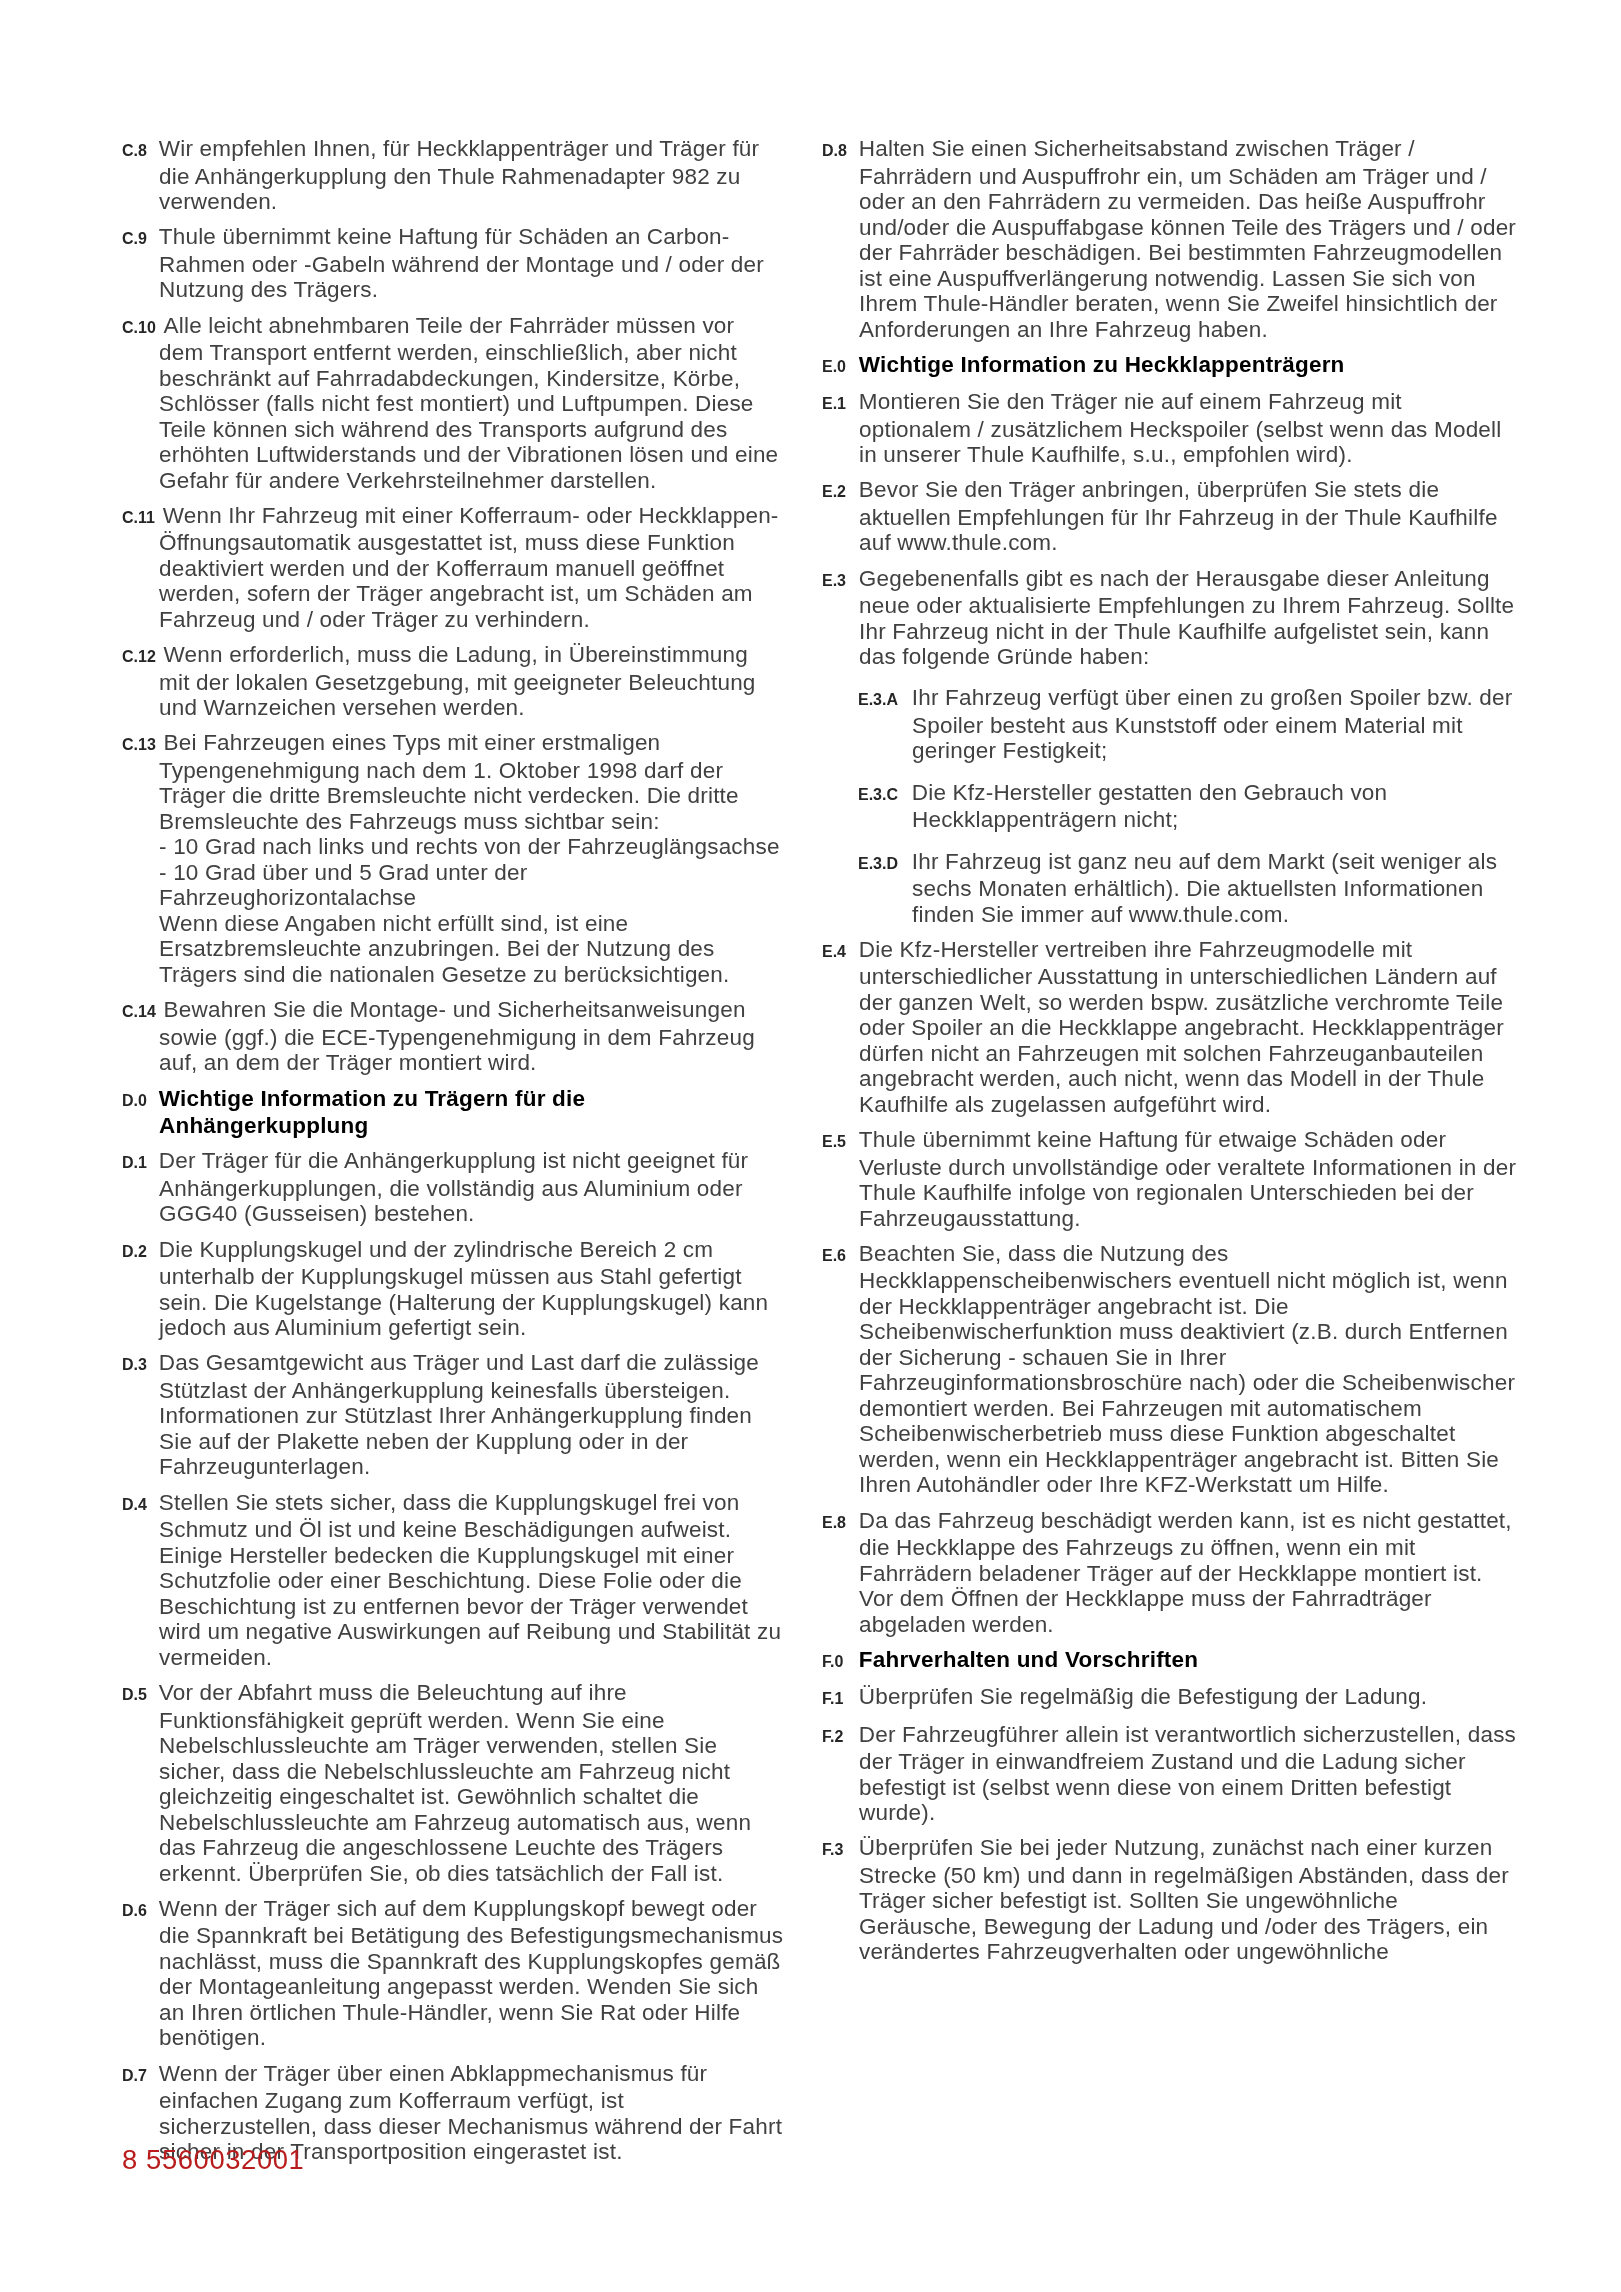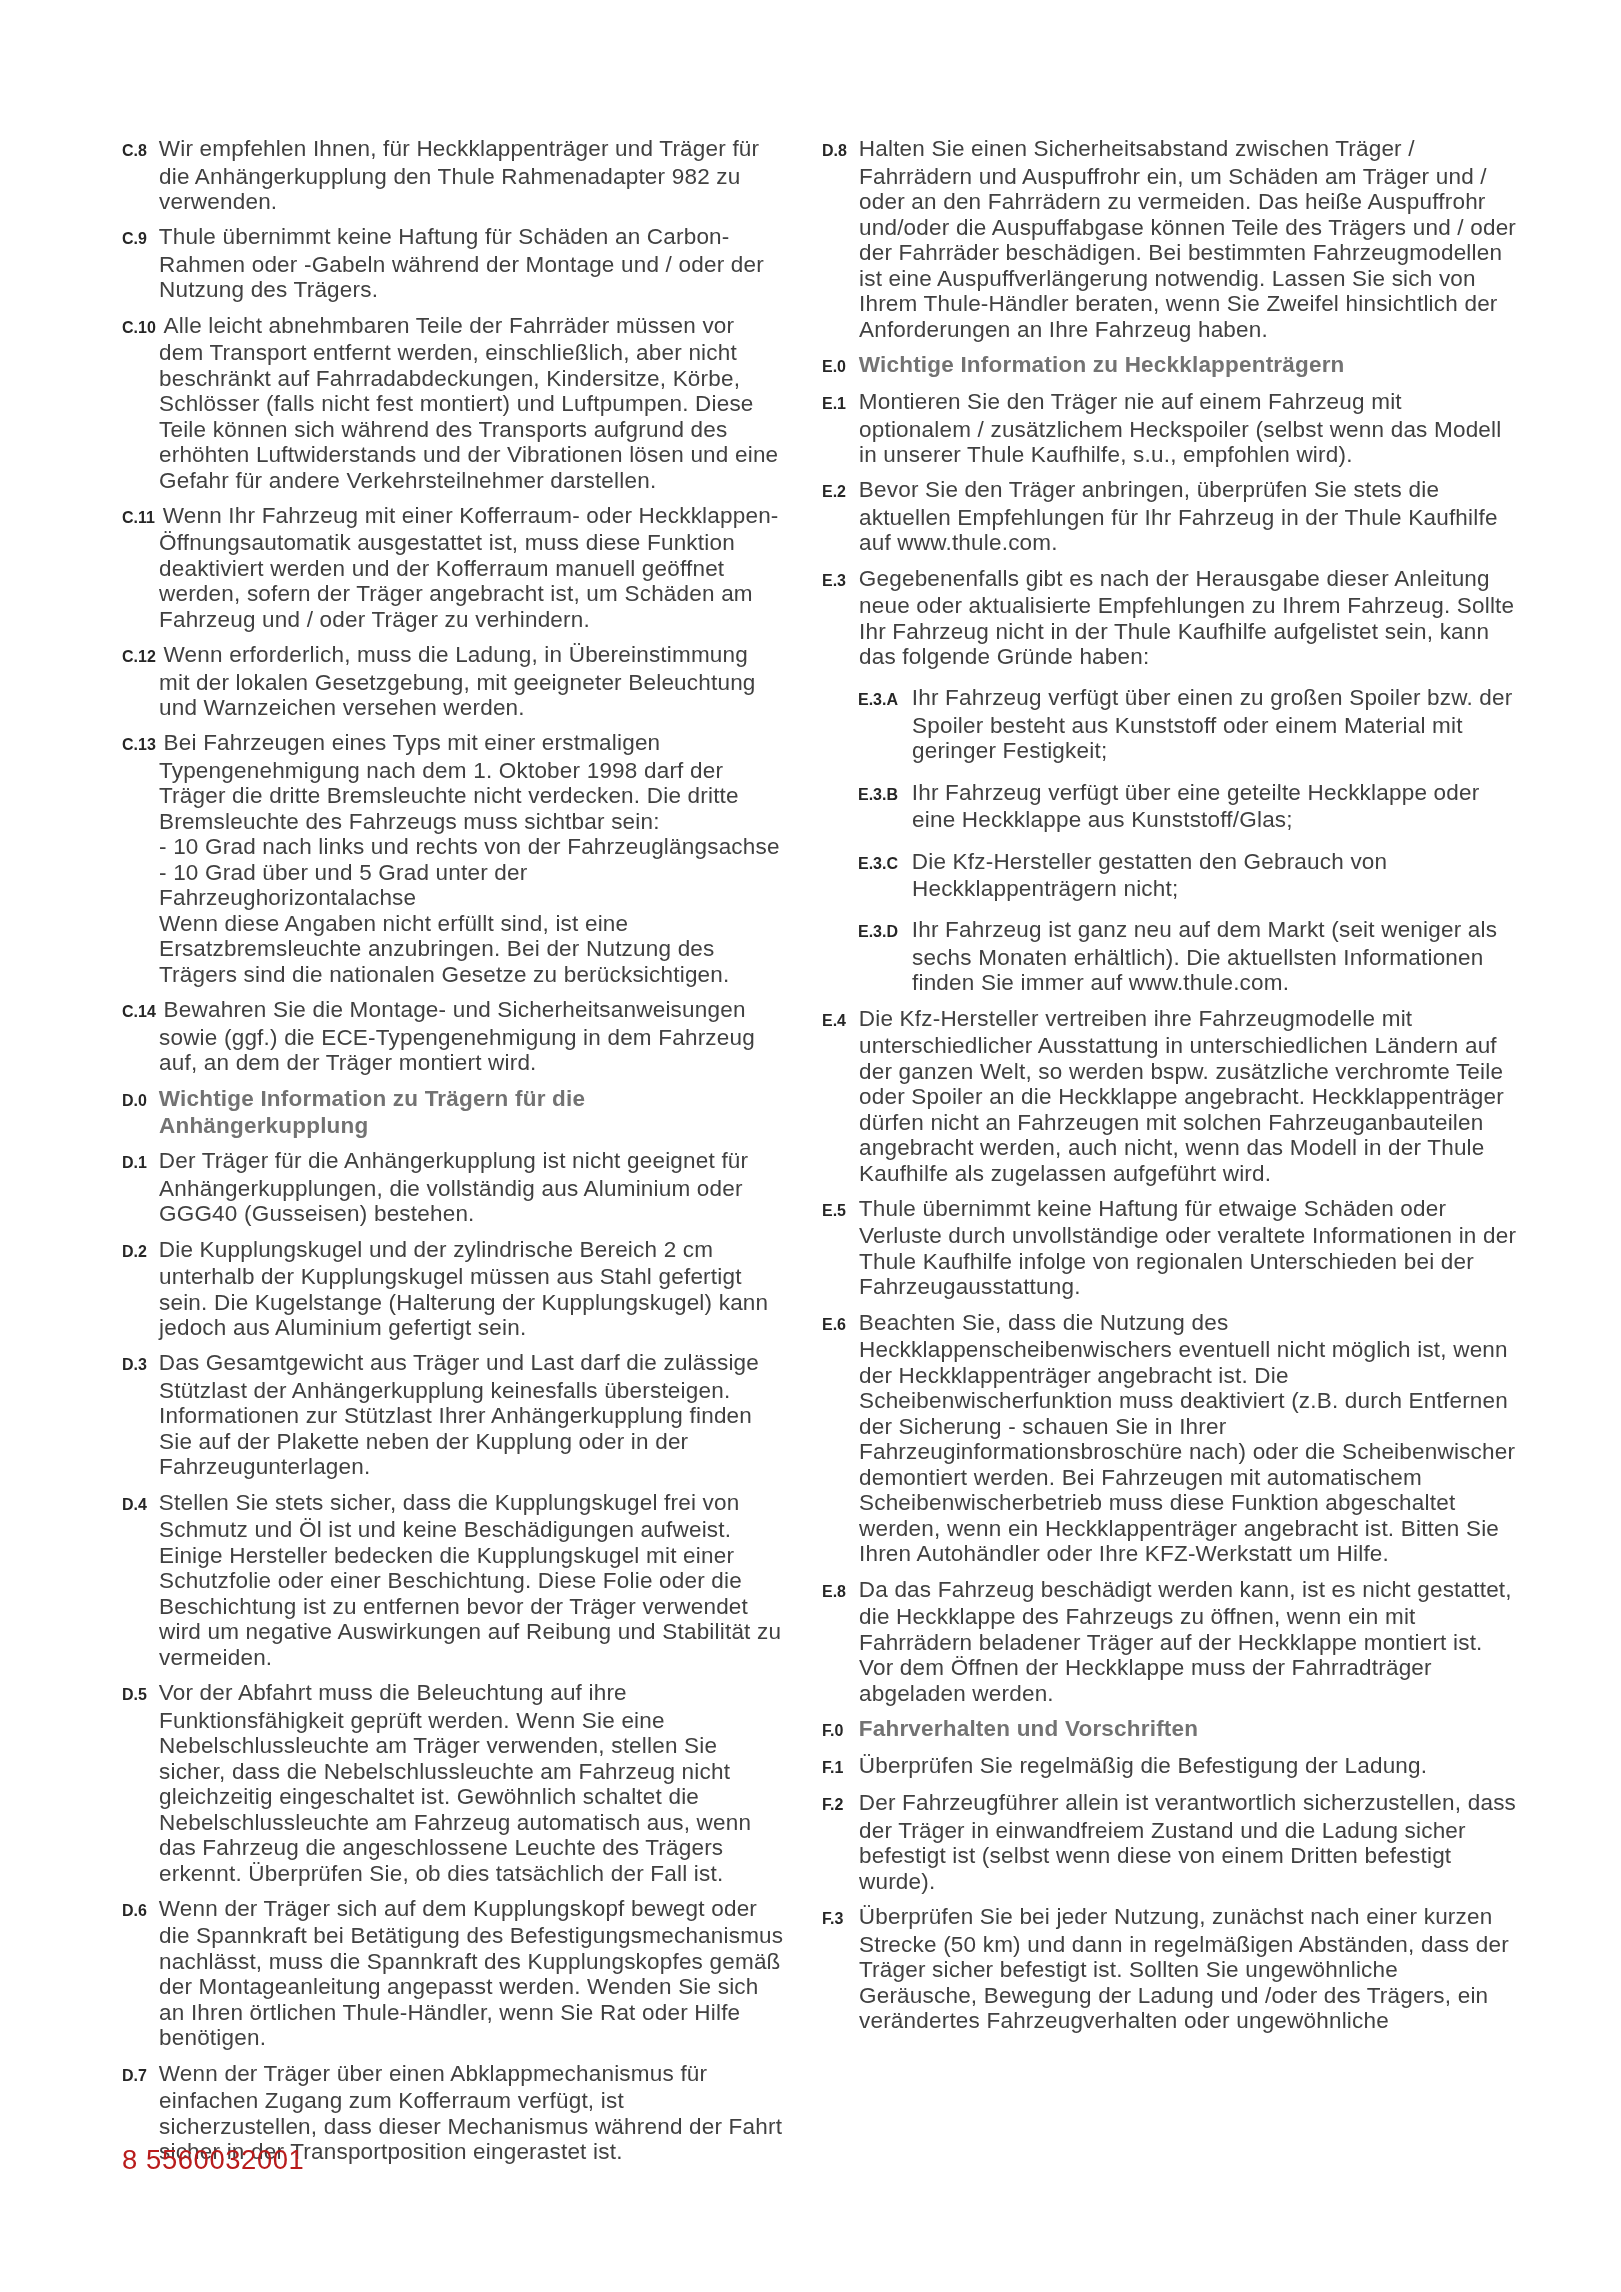--- a/index.html
+++ b/index.html
@@ -48,21 +48,21 @@
     margin-left: 36px;
     padding-left: 54px;
     text-indent: -54px;
   }
   .item.sub .label {
     min-width: 46px;
     margin-top: 8px;
   }
   .item.heading .body {
     font-weight: 700;
-    color: #737373;
+    color: #000000;
   }
   .footer {
     position: absolute;
     left: 122px;
     top: 2143px;
     font-size: 27.4px;
     line-height: 33px;
     letter-spacing: 0.6px;
     color: #b91c1c;
   }
@@ -93,21 +93,20 @@
     <div class="item"><span class="label">D.7</span><span class="body">Wenn der Träger über einen Abklappmechanismus für einfachen Zugang zum Kofferraum verfügt, ist sicherzustellen, dass dieser Mechanismus während der Fahrt sicher in der Transportposition eingerastet ist.</span></div>
   </div>
 
   <div class="col right">
     <div class="item"><span class="label">D.8</span><span class="body">Halten Sie einen Sicherheitsabstand zwischen Träger / Fahrrädern und Auspuffrohr ein, um Schäden am Träger und / oder an den Fahrrädern zu vermeiden. Das heiße Auspuffrohr und/oder die Auspuffabgase können Teile des Trägers und / oder der Fahrräder beschädigen. Bei bestimmten Fahrzeugmodellen ist eine Auspuffverlängerung notwendig. Lassen Sie sich von Ihrem Thule-Händler beraten, wenn Sie Zweifel hinsichtlich der Anforderungen an Ihre Fahrzeug haben.</span></div>
     <div class="item heading"><span class="label">E.0</span><span class="body">Wichtige Information zu Heckklappenträgern</span></div>
     <div class="item"><span class="label">E.1</span><span class="body">Montieren Sie den Träger nie auf einem Fahrzeug mit optionalem / zusätzlichem Heckspoiler (selbst wenn das Modell in unserer Thule Kaufhilfe, s.u., empfohlen wird).</span></div>
     <div class="item"><span class="label">E.2</span><span class="body">Bevor Sie den Träger anbringen, überprüfen Sie stets die aktuellen Empfehlungen für Ihr Fahrzeug in der Thule Kaufhilfe auf www.thule.com.</span></div>
     <div class="item"><span class="label">E.3</span><span class="body">Gegebenenfalls gibt es nach der Herausgabe dieser Anleitung neue oder aktualisierte Empfehlungen zu Ihrem Fahrzeug. Sollte Ihr Fahrzeug nicht in der Thule Kaufhilfe aufgelistet sein, kann das folgende Gründe haben:</span></div>
     <div class="item sub"><span class="label">E.3.A</span><span class="body">Ihr Fahrzeug verfügt über einen zu großen Spoiler bzw. der Spoiler besteht aus Kunststoff oder einem Material mit geringer Festigkeit;</span></div>
-    <div class="item sub"><span class="label">E.3.B</span><span class="body">Ihr Fahrzeug verfügt über eine geteilte Heckklappe oder eine Heckklappe aus Kunststoff/Glas;</span></div>
     <div class="item sub"><span class="label">E.3.C</span><span class="body">Die Kfz-Hersteller gestatten den Gebrauch von Heckklappenträgern nicht;</span></div>
     <div class="item sub"><span class="label">E.3.D</span><span class="body">Ihr Fahrzeug ist ganz neu auf dem Markt (seit weniger als sechs Monaten erhältlich). Die aktuellsten Informationen finden Sie immer auf www.thule.com.</span></div>
     <div class="item"><span class="label">E.4</span><span class="body">Die Kfz-Hersteller vertreiben ihre Fahrzeugmodelle mit unterschiedlicher Ausstattung in unterschiedlichen Ländern auf der ganzen Welt, so werden bspw. zusätzliche verchromte Teile oder Spoiler an die Heckklappe angebracht. Heckklappenträger dürfen nicht an Fahrzeugen mit solchen Fahrzeuganbauteilen angebracht werden, auch nicht, wenn das Modell in der Thule Kaufhilfe als zugelassen aufgeführt wird.</span></div>
     <div class="item"><span class="label">E.5</span><span class="body">Thule übernimmt keine Haftung für etwaige Schäden oder Verluste durch unvollständige oder veraltete Informationen in der Thule Kaufhilfe infolge von regionalen Unterschieden bei der Fahrzeugausstattung.</span></div>
     <div class="item"><span class="label">E.6</span><span class="body">Beachten Sie, dass die Nutzung des Heckklappenscheibenwischers eventuell nicht möglich ist, wenn der Heckklappenträger angebracht ist. Die Scheibenwischerfunktion muss deaktiviert (z.B. durch Entfernen der Sicherung - schauen Sie in Ihrer Fahrzeuginformationsbroschüre nach) oder die Scheibenwischer demontiert werden. Bei Fahrzeugen mit automatischem Scheibenwischerbetrieb muss diese Funktion abgeschaltet werden, wenn ein Heckklappenträger angebracht ist. Bitten Sie Ihren Autohändler oder Ihre KFZ-Werkstatt um Hilfe.</span></div>
     <div class="item"><span class="label">E.8</span><span class="body">Da das Fahrzeug beschädigt werden kann, ist es nicht gestattet, die Heckklappe des Fahrzeugs zu öffnen, wenn ein mit Fahrrädern beladener Träger auf der Heckklappe montiert ist. Vor dem Öffnen der Heckklappe muss der Fahrradträger abgeladen werden.</span></div>
     <div class="item heading"><span class="label">F.0</span><span class="body">Fahrverhalten und Vorschriften</span></div>
     <div class="item"><span class="label">F.1</span><span class="body">Überprüfen Sie regelmäßig die Befestigung der Ladung.</span></div>
     <div class="item"><span class="label">F.2</span><span class="body">Der Fahrzeugführer allein ist verantwortlich sicherzustellen, dass der Träger in einwandfreiem Zustand und die Ladung sicher befestigt ist (selbst wenn diese von einem Dritten befestigt wurde).</span></div>
     <div class="item"><span class="label">F.3</span><span class="body">Überprüfen Sie bei jeder Nutzung, zunächst nach einer kurzen Strecke (50 km) und dann in regelmäßigen Abständen, dass der Träger sicher befestigt ist. Sollten Sie ungewöhnliche Geräusche, Bewegung der Ladung und /oder des Trägers, ein verändertes Fahrzeugverhalten oder ungewöhnliche</span></div>

